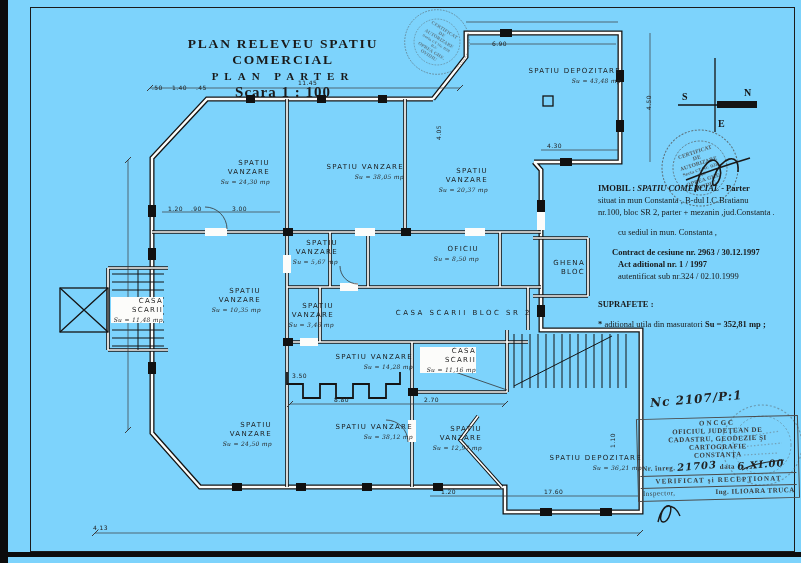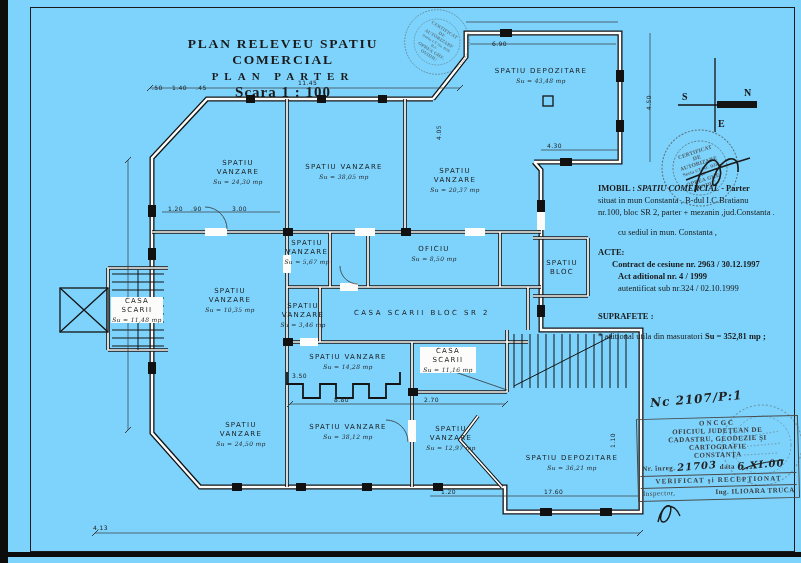--- a/index.html
+++ b/index.html
@@ -6,21 +6,21 @@
   #sheet{position:relative;width:801px;height:563px;background:#7dd3fc;overflow:hidden;
          font-family:"Liberation Serif",serif;color:#1a1a1a;}
   .edge{position:absolute;background:#0c0c0c;}
   #frame{position:absolute;left:30px;top:7px;width:763px;height:543px;border:1.6px solid #1b1b1b;}
   
   #title-block{position:absolute;left:138px;top:36px;width:290px;text-align:center;}
   #title-block .t1{font-size:13.5px;font-weight:bold;letter-spacing:1.8px;}
   #title-block .t2{font-size:11px;font-weight:bold;letter-spacing:6px;margin-top:2px;}
   #title-block .t3{font-size:15px;font-weight:bold;letter-spacing:1px;margin-top:2px;}
   
-  .room-label{position:absolute;transform:translate(-50%,-50%);text-align:center;
+  .room-label{position:absolute;transform:translate(-50%,-50%);text-align:right;
               font-family:"DejaVu Sans",sans-serif;font-size:7px;letter-spacing:1.3px;
               color:#1c1c1c;line-height:1.25;white-space:normal;}
   .room-label .area{display:block;font-family:"DejaVu Serif",serif;font-style:italic;
                     font-size:6px;letter-spacing:.3px;margin-top:1px;color:#2a2a2a;}
   
   .dim{position:absolute;font-family:"DejaVu Sans",sans-serif;font-size:6px;
        letter-spacing:.4px;color:#222;}
   .dim.rot{transform:rotate(-90deg);transform-origin:left top;}
   
   #info{position:absolute;left:598px;top:183px;width:198px;font-size:8.5px;line-height:1.3;}
@@ -197,21 +197,21 @@
   </div>
   <div class="room-label" style="left:307px;top:252px;width:62px;">
     <span>SPATIU VANZARE</span>
     <span class="area">Su = 5,67 mp</span>
   </div>
   <div class="room-label" style="left:434px;top:254px;width:90px;">
     <span>OFICIU</span>
     <span class="area">Su = 8,50 mp</span>
   </div>
   <div class="room-label" style="left:562px;top:268px;width:46px;">
-    <span>SPATIU BLOC</span>
+    <span>GHENA BLOC</span>
   </div>
   <div class="room-label" style="left:303px;top:315px;width:62px;">
     <span>SPATIU VANZARE</span>
     <span class="area">Su = 3,46 mp</span>
   </div>
   <div class="room-label" style="left:230px;top:300px;width:62px;">
     <span>SPATIU VANZARE</span>
     <span class="area">Su = 10,35 mp</span>
   </div>
   <div class="room-label" style="left:137px;top:310px;width:52px;background:#fcfcfa;">
@@ -267,23 +267,22 @@
 
   <div id="info">
     <p><span class="b">IMOBIL :</span>
        <span class="b i">SPATIU COMERCIAL</span>
        <span class="b">- Parter</span></p>
     <p>situat in mun Constanta , B-dul I.C.Bratianu</p>
     <p>nr.100, bloc SR 2, parter + mezanin ,jud.Constanta .</p>
     <div class="gap"></div>
     <p class="ctr">cu sediul in mun. Constanta ,</p>
     <div class="gap"></div>
-    <p class="b">ACTE:</p>
     <p class="b ind">Contract de cesiune nr. 2963 / 30.12.1997</p>
-    <p class="b ctr">Act aditional nr. 4 / 1999</p>
+    <p class="b ctr">Act aditional nr. 1 / 1997</p>
     <p class="ctr">autentificat sub nr.324 / 02.10.1999</p>
     <div class="gap"></div>
       <div class="gap"></div>
     <p class="b">SUPRAFETE :</p>
     <div class="gap"></div>
     <p><span class="b">*</span>
        <span>aditional utila din masuratori</span>
        <span class="b">Su = 352,81 mp ;</span></p>
   </div>
 

